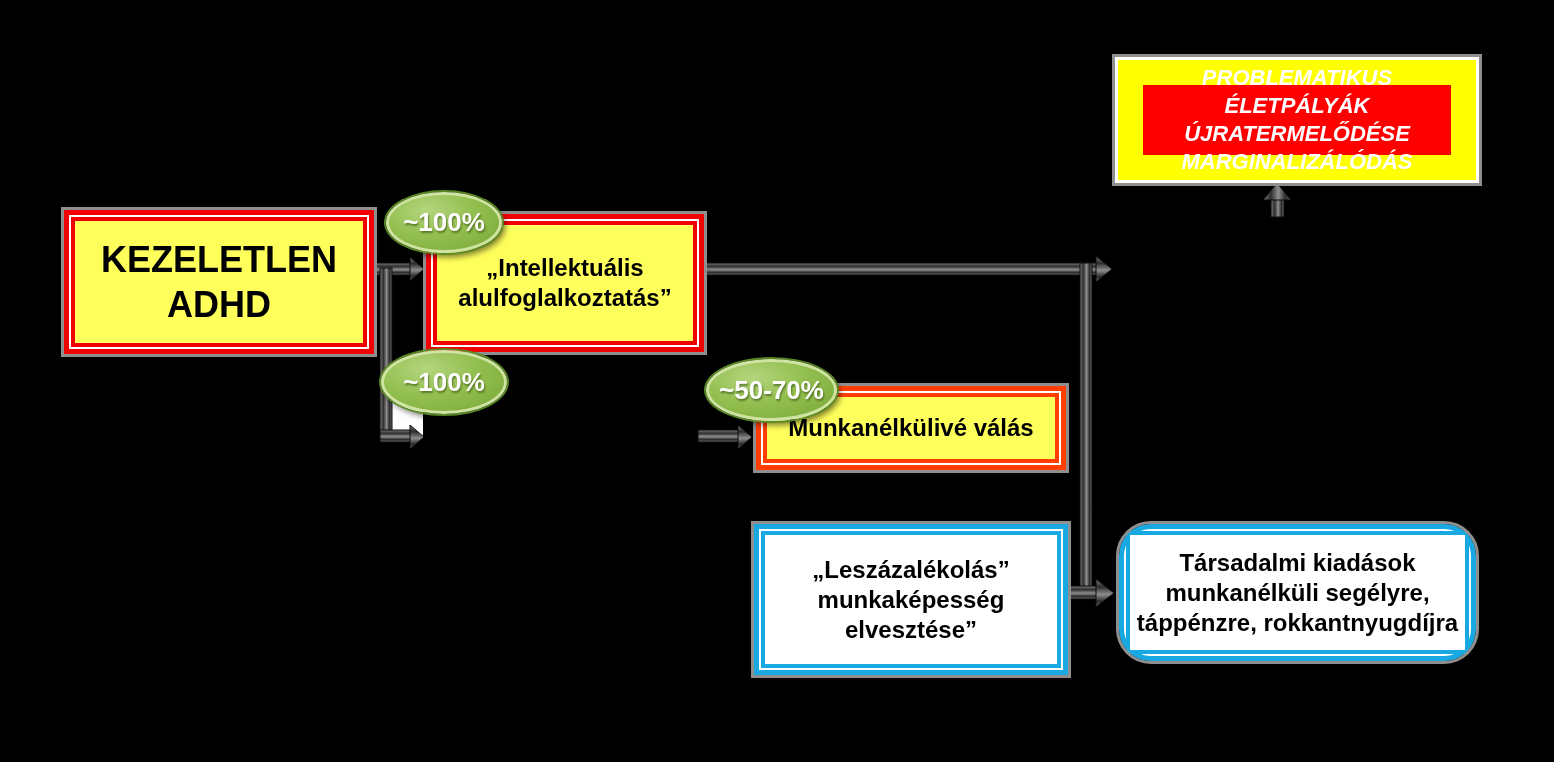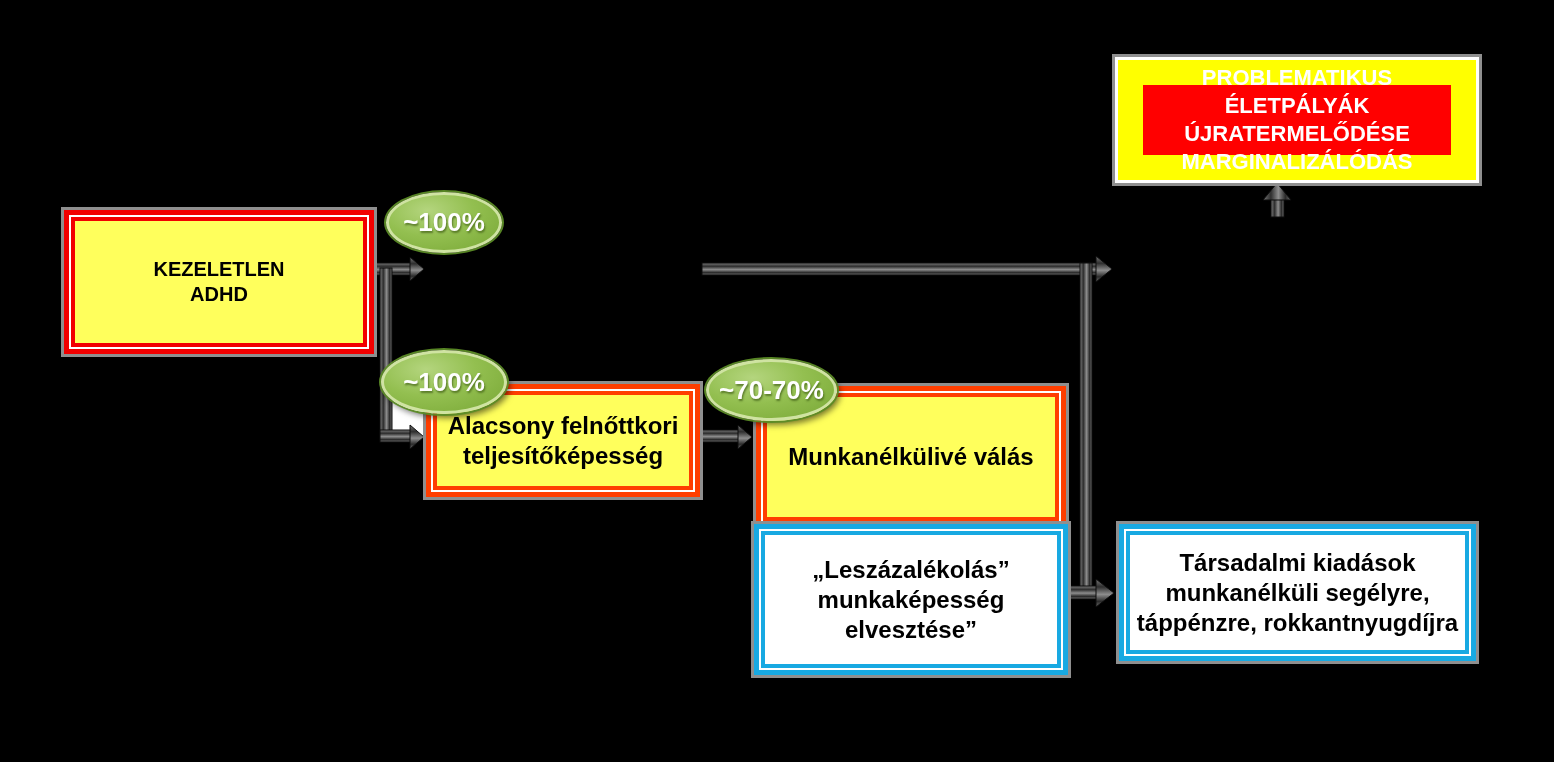--- a/index.html
+++ b/index.html
@@ -43,32 +43,32 @@
     display:flex;align-items:center;justify-content:center;
     text-align:center;font-weight:bold;color:var(--textDark);
     white-space:pre-line;line-height:1.25;
   }
   .c-red{--c:var(--red);}
   .c-orangered{--c:var(--orangeRed);}
   .c-orange{--c:var(--orange);}
   .c-blue{--c:var(--blue);}
   .f-yellow{--fill:var(--yellowFill);}
   .f-white{--fill:var(--whiteFill);}
-  .fs30 .inner{font-size:20px;}
+  .fs30 .inner{font-size:36px;}
   .fs24 .inner{font-size:24px;}
 
   
   .node.problem{
     border:3px solid #ffffff;
     background:var(--yellowBorder);
     padding:9px;
   }
   .node.problem .inner{
     margin:16px;border:none;background:var(--redFill);
-    color:var(--textLight);font-size:22px;line-height:1.27;
+    color:var(--textLight);font-size:22px;line-height:1.27;font-style:italic;
   }
 
   
   .oval{
     position:absolute;z-index:3;box-sizing:border-box;
     border-radius:50%;
     border:3px solid var(--ovalRim);
     background:radial-gradient(ellipse at 35% 28%, #b4d57e 0%, #93bf50 45%, #78a735 100%);
     box-shadow:0 0 0 2px rgba(92,140,38,.95), 3px 4px 6px rgba(0,0,0,.55);
     display:flex;align-items:center;justify-content:center;
@@ -133,54 +133,54 @@
       <rect x="1271" y="195" width="13" height="22" fill="url(#gradV)" stroke="#0d0d0d"></rect>
       <polygon points="1263,200 1277,183 1291,200" fill="url(#gradV)" stroke="#0d0d0d"></polygon>
     </g>
   </svg>
 
   <div class="node c-red f-yellow fs30" style="left:64px;top:210px;width:310px;height:144px;">
     <div class="inner">KEZELETLEN
 ADHD</div>
   </div>
 
-
-  <div class="node c-orangered f-yellow fs24" style="left:426px;top:384px;width:274px;height:113px;">
-    <div class="inner">Alacsony felnőttkori
-teljesítőképesség</div>
+  <div class="node c-red f-yellow fs24" style="left:426px;top:214px;width:278px;height:138px;">
+    <div class="inner">„Intellektuális
+alulfoglalkoztatás”</div>
   </div>
 
-  <div class="node c-orangered f-yellow fs24" style="left:756px;top:386px;width:310px;height:142px;">
+
+  <div class="node c-orangered f-yellow fs24" style="left:756px;top:386px;width:310px;height:84px;">
     <div class="inner">Munkanélkülivé válás</div>
   </div>
 
   <div class="node c-blue f-white fs24" style="left:754px;top:524px;width:314px;height:151px;">
     <div class="inner">„Leszázalékolás”
 munkaképesség
 elvesztése”</div>
   </div>
 
   <div class="node problem" style="left:1115px;top:57px;width:364px;height:126px;">
     <div class="inner">PROBLEMATIKUS ÉLETPÁLYÁK
 ÚJRATERMELŐDÉSE
 MARGINALIZÁLÓDÁS</div>
   </div>
 
 
-  <div class="node c-blue f-white fs24" style="left:1119px;top:524px;width:357px;height:137px;">
+  <div class="node c-blue f-white fs24" style="left:1119px;top:524px;width:357px;height:137px;border-radius:32px;">
     <div class="inner">Társadalmi kiadások
 munkanélküli segélyre,
 táppénzre, rokkantnyugdíjra</div>
   </div>
 
   <div class="oval" style="left:386px;top:192px;width:116px;height:61px;">
     <span>~100%</span>
   </div>
 
   <div class="oval" style="left:381px;top:350px;width:126px;height:64px;">
     <span>~100%</span>
   </div>
 
   <div class="oval" style="left:706px;top:359px;width:131px;height:62px;">
-    <span>~70-70%</span>
+    <span>~50-70%</span>
   </div>
 
 </div>
 
 </body></html>

